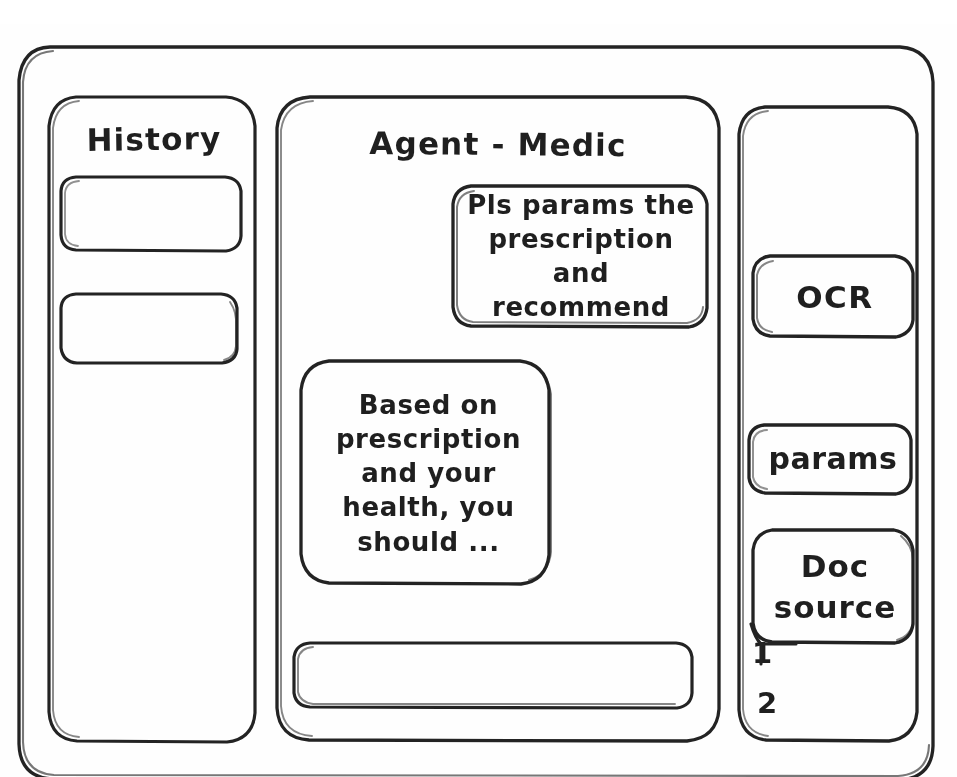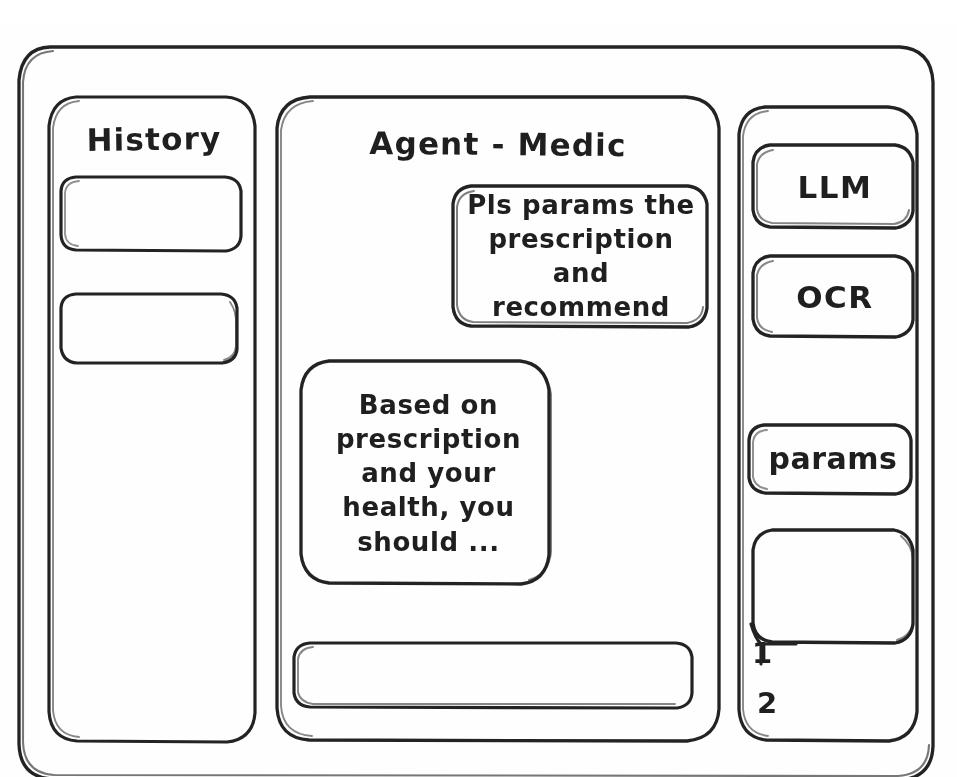--- a/index.html
+++ b/index.html
@@ -189,29 +189,20 @@
 
   <div class="sketch" style="left:738px; top:82px; width:183px; height:638px;">
     <div class="ink">
         <svg width="195" height="650" viewBox="0 0 195 650">
       <path d="M33 7 Q10 9 7 34 L7 610 Q9 637 34 640 L157 641 Q182 638 185 612 L185 34 Q182 9 156 7 Z" stroke-width="3.3"></path>
       <path d="M36 11 Q14 13 11 36 L11 609 Q13 633 36 636" stroke-width="1.9" opacity="0.55"></path>
     </svg>
       </div>
   </div>
 
-  <div class="sketch" style="left:752px; top:120px; width:166px; height:86px;">
-    <div class="ink">
-        <svg width="178" height="98" viewBox="0 0 178 98">
-      <path d="M24 7 Q9 9 7 24 L7 72 Q9 87 24 89 L150 90 Q165 87 167 73 L167 24 Q164 9 149 7 Z" stroke-width="3.3"></path>
-      <path d="M27 12 Q14 14 11 26 L11 71 Q13 83 26 85 L148 86 Q161 84 163 72" stroke-width="2" opacity="0.55"></path>
-    </svg>
-      </div>
-    <div class="btn-text hand">LLM</div>
-  </div>
 
   <div class="sketch" style="left:748px; top:400px; width:170px; height:70px;">
     <div class="ink">
         <svg width="182" height="82" viewBox="0 0 182 82">
       <path d="M22 7 Q8 9 7 22 L7 60 Q9 73 23 75 L154 76 Q168 73 169 60 L169 22 Q167 9 153 7 Z" stroke-width="3.3"></path>
       <path d="M25 12 Q12 13 11 24 L11 59 Q13 69 25 71" stroke-width="2" opacity="0.5"></path>
     </svg>
       </div>
     <div class="btn-text hand" style="font-size:30px; letter-spacing:0.5px;">params</div>
   </div>
@@ -226,20 +217,22 @@
     <div class="btn-text hand">OCR</div>
   </div>
 
   <div class="sketch" style="left:752px; top:505px; width:166px; height:116px;">
     <div class="ink">
         <svg width="178" height="128" viewBox="0 0 178 128">
       <path d="M26 7 Q9 10 7 27 L7 100 Q9 117 26 119 L149 120 Q165 117 167 101 L167 27 Q164 10 148 7 Z" stroke-width="3.3"></path>
       <path d="M155 13 Q166 22 167 36 L167 99 Q165 113 151 117" stroke-width="2" opacity="0.55"></path>
     </svg>
       </div>
+    <div class="bubble-text hand" style="font-size:31px; font-weight:700; letter-spacing:1px;">Doc
+source</div>
   </div>
 
   <div class="list-marker" style="left:752px; top:612px;">1</div>
 
   <div class="list-marker" style="left:757px; top:662px;">2</div>
 
   <div class="sketch" style="left:744px; top:596px; width:60px; height:46px;">
     <div class="ink">
         <svg width="72" height="58" viewBox="0 0 72 58">
       <path d="M13 10 Q17 24 23 30 M23 30 L23 50 M23 30 L58 30" stroke-width="3.1"></path>

